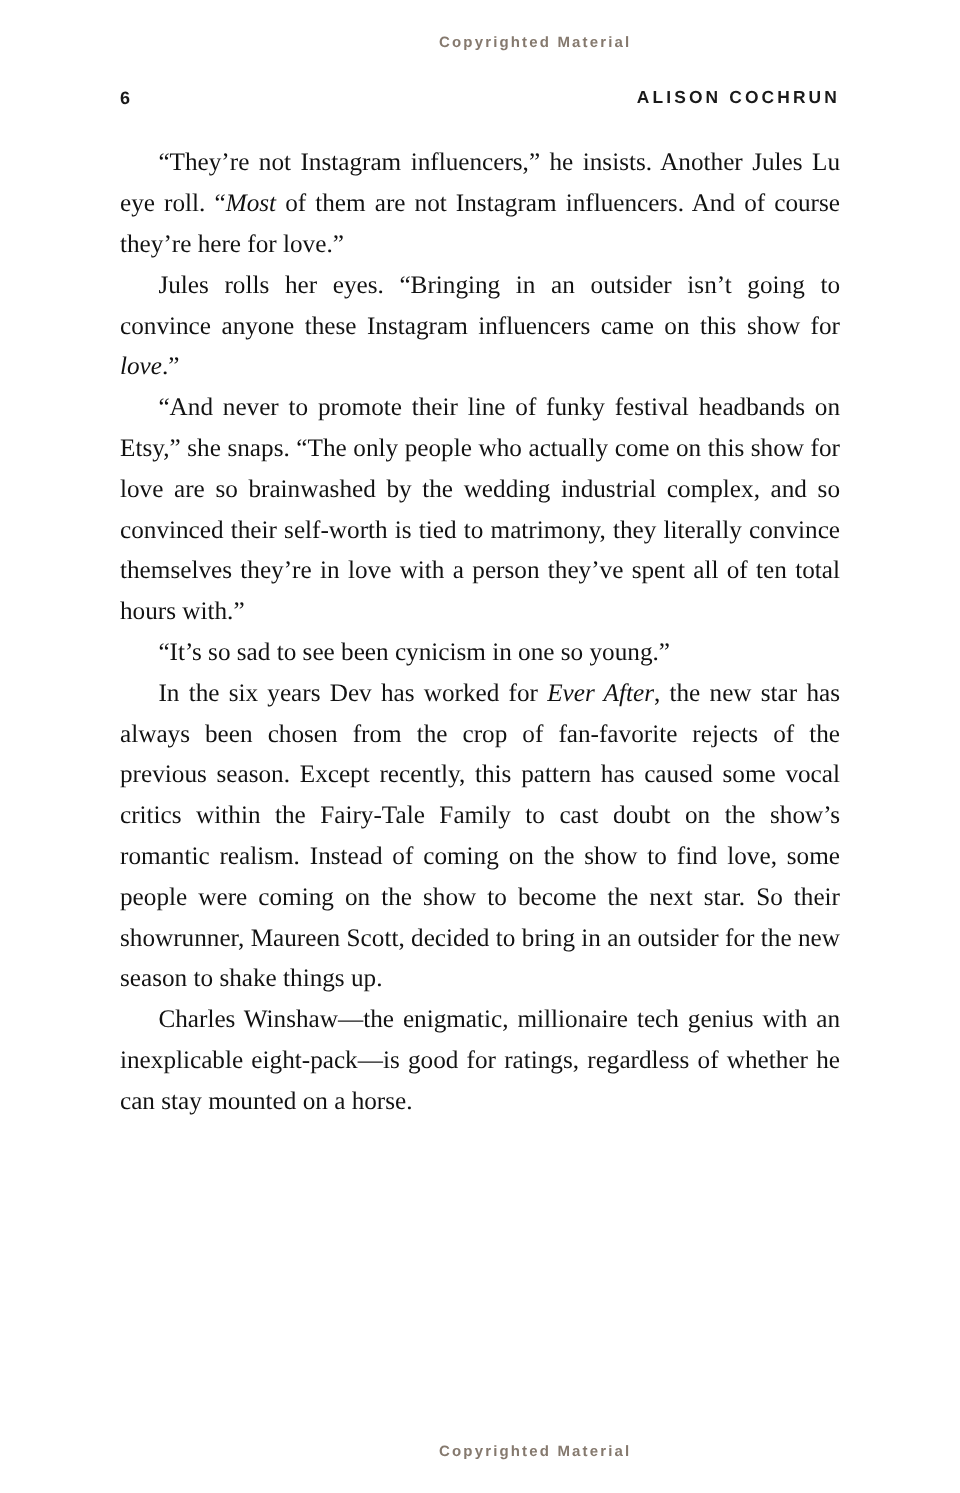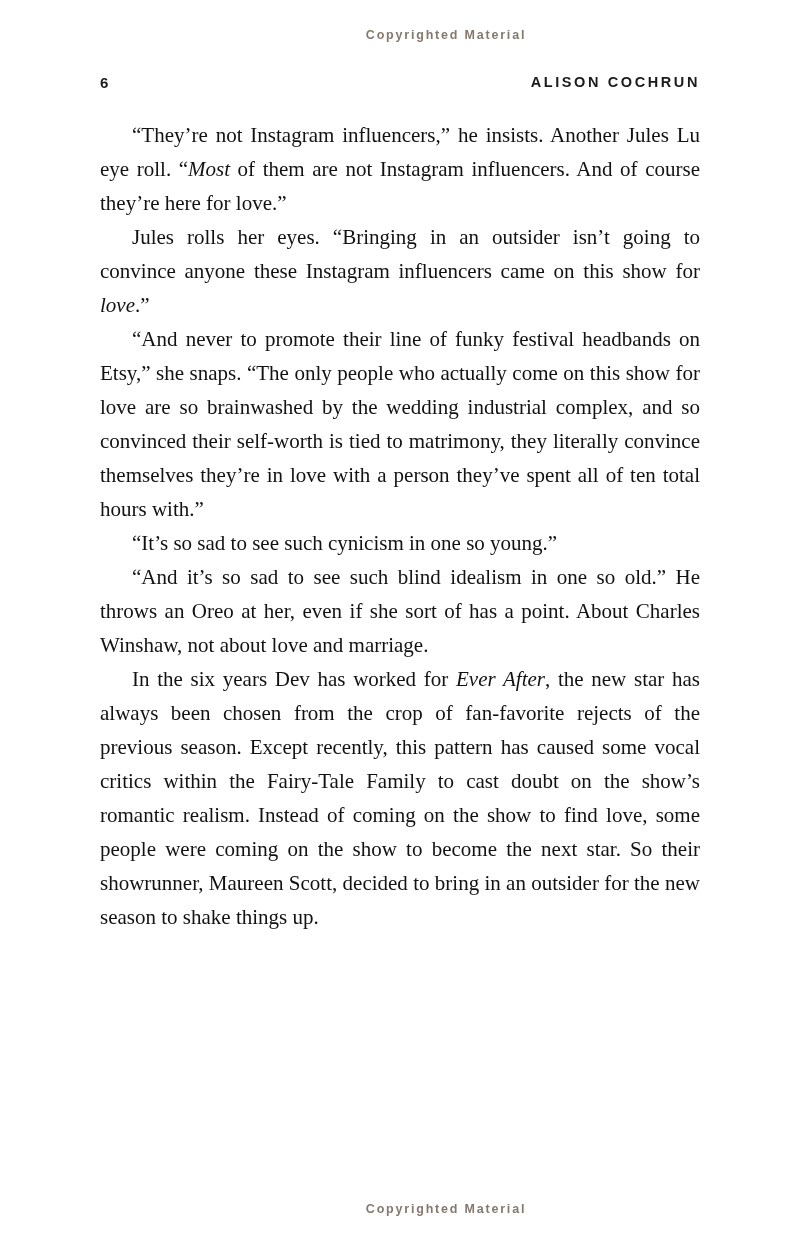--- a/index.html
+++ b/index.html
@@ -86,19 +86,19 @@
 
   <div class="header">
     <span class="page-num">6</span>
     <div class="running-head">ALISON COCHRUN</div>
   </div>
 
   <div class="page-body">
       <p class="para"><span>“They’re not Instagram influencers,” he insists. Another Jules Lu eye roll. “</span><em>Most</em><span> of them are not Instagram influencers. And of course they’re here for love.”</span></p>
       <p class="para"><span>Jules rolls her eyes. “Bringing in an outsider isn’t going to convince anyone these Instagram influencers came on this show for </span><em>love</em><span>.”</span></p>
       <p class="para"><span>“And never to promote their line of funky festival headbands on Etsy,” she snaps. “The only people who actually come on this show for love are so brainwashed by the wedding industrial complex, and so convinced their self-worth is tied to matrimony, they literally convince themselves they’re in love with a person they’ve spent all of ten total hours with.”</span></p>
-      <p class="para"><span>“It’s so sad to see such cynicism in one so young.”</span></p>
-      <p class="para"><span>“And it’s so sad to see such blind idealism in one so old.” He throws an Oreo at her, even if she sort of has a point. About Charles Winshaw, not about love and marriage.</span></p>
+      <p class="para"><span>“It’s so sad to see been cynicism in one so young.”</span></p>
       <p class="para"><span>In the six years Dev has worked for </span><em>Ever After</em><span>, the new star has always been chosen from the crop of fan-favorite rejects of the previous season. Except recently, this pattern has caused some vocal critics within the Fairy-Tale Family to cast doubt on the show’s romantic realism. Instead of coming on the show to find love, some people were coming on the show to become the next star. So their showrunner, Maureen Scott, decided to bring in an outsider for the new season to shake things up.</span></p>
+      <p class="para"><span>Charles Winshaw—the enigmatic, millionaire tech genius with an inexplicable eight-pack—is good for ratings, regardless of whether he can stay mounted on a horse.</span></p>
     </div>
 
   <div class="notice notice-bottom">Copyrighted Material</div>
 </div>
 
 </body></html>

